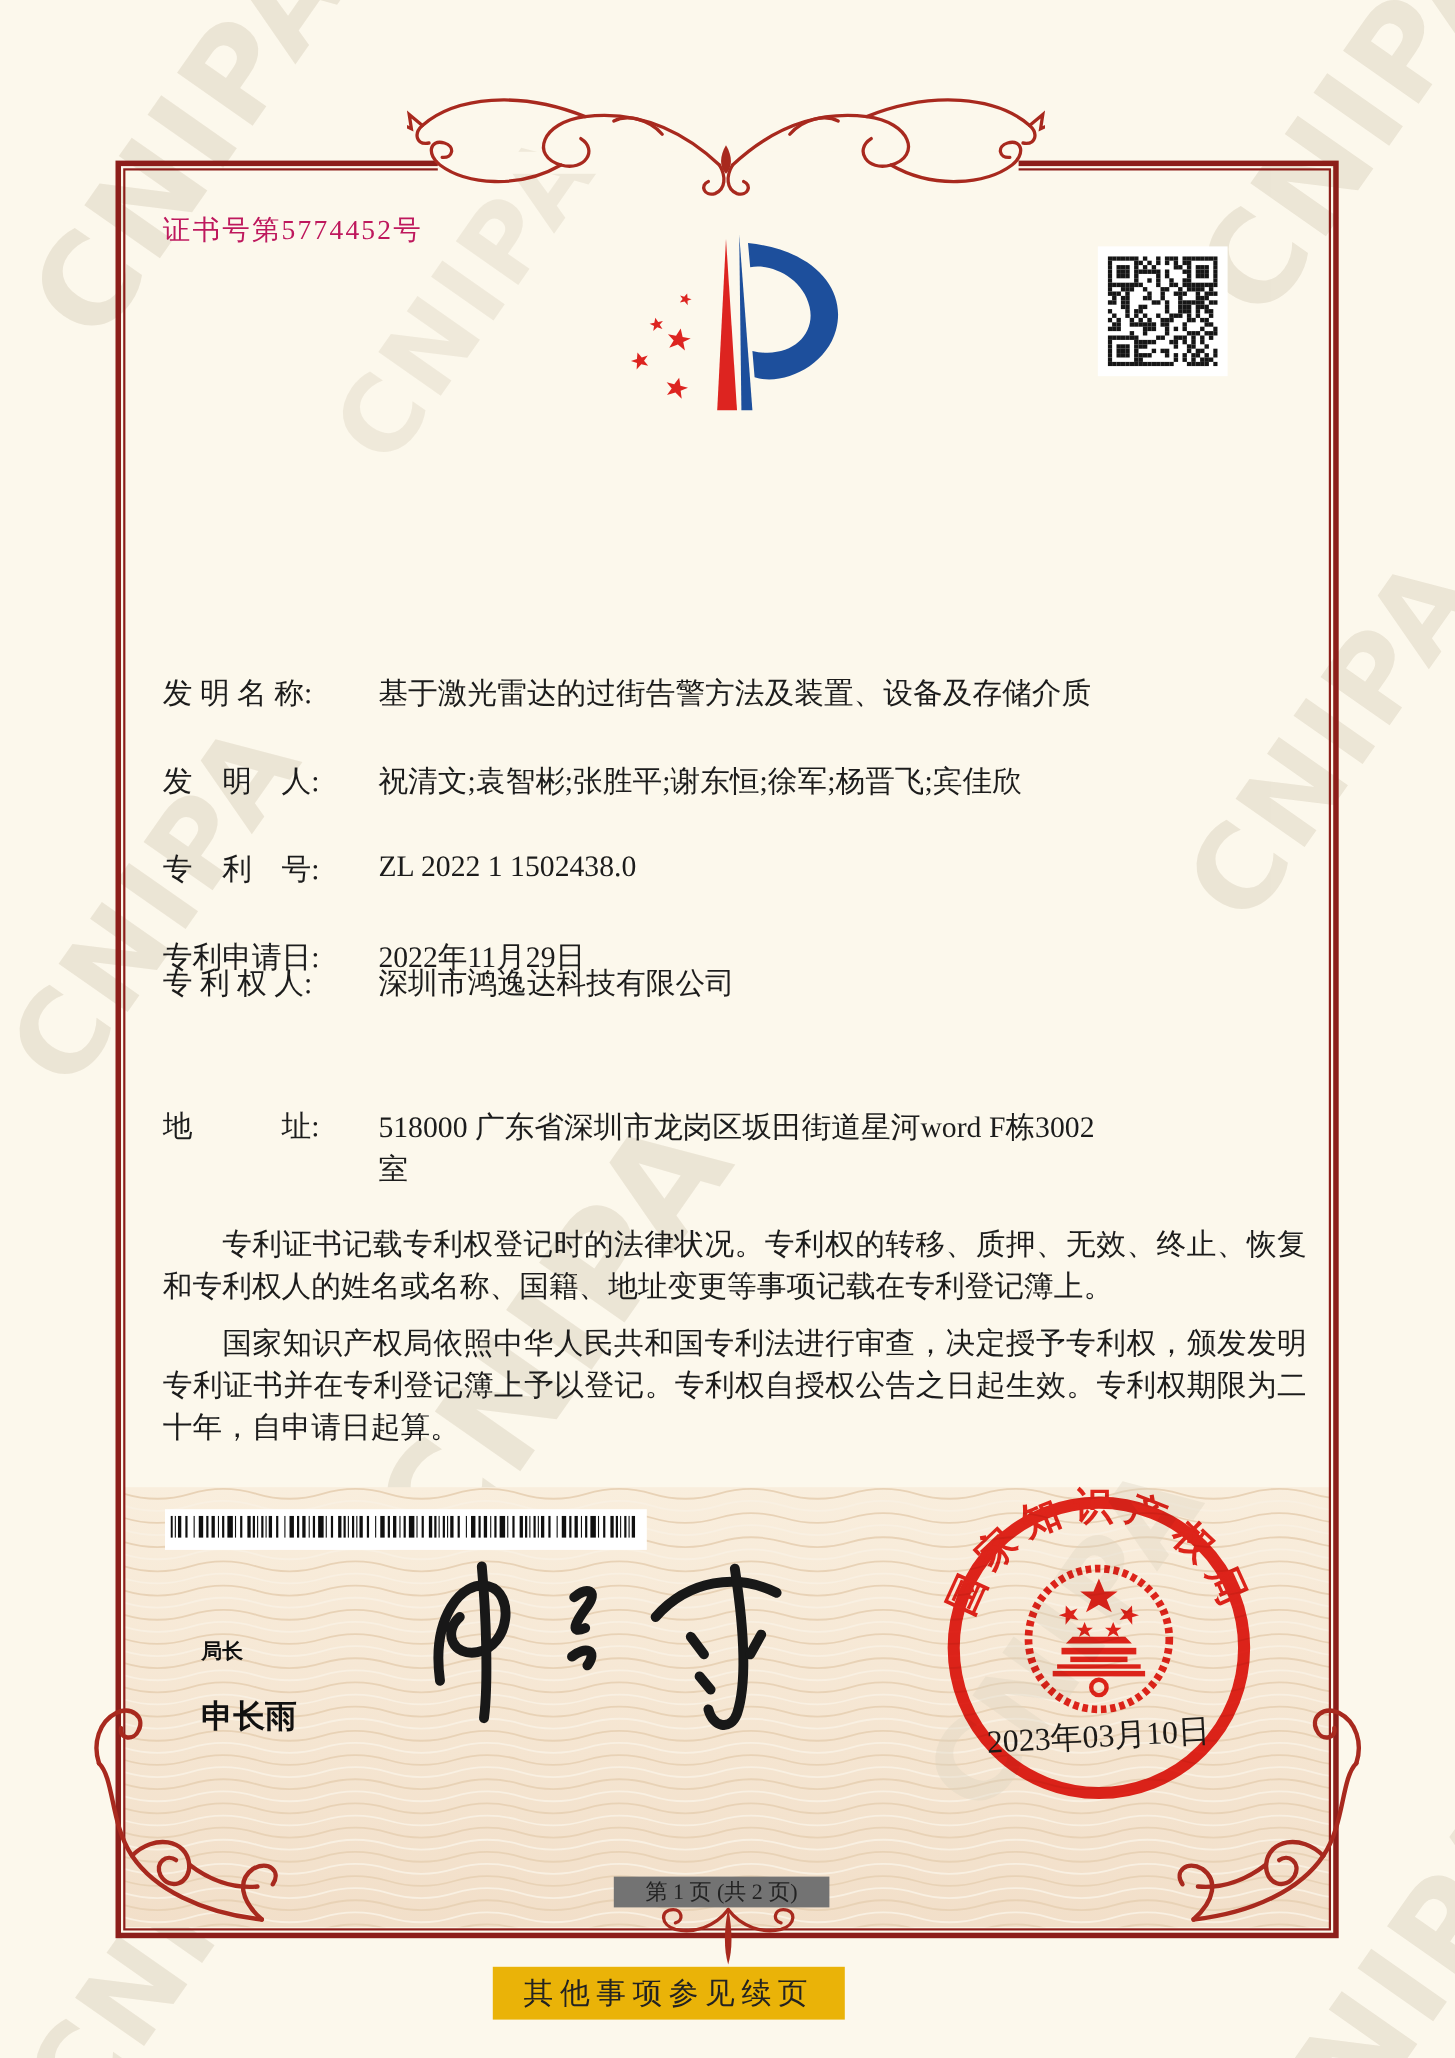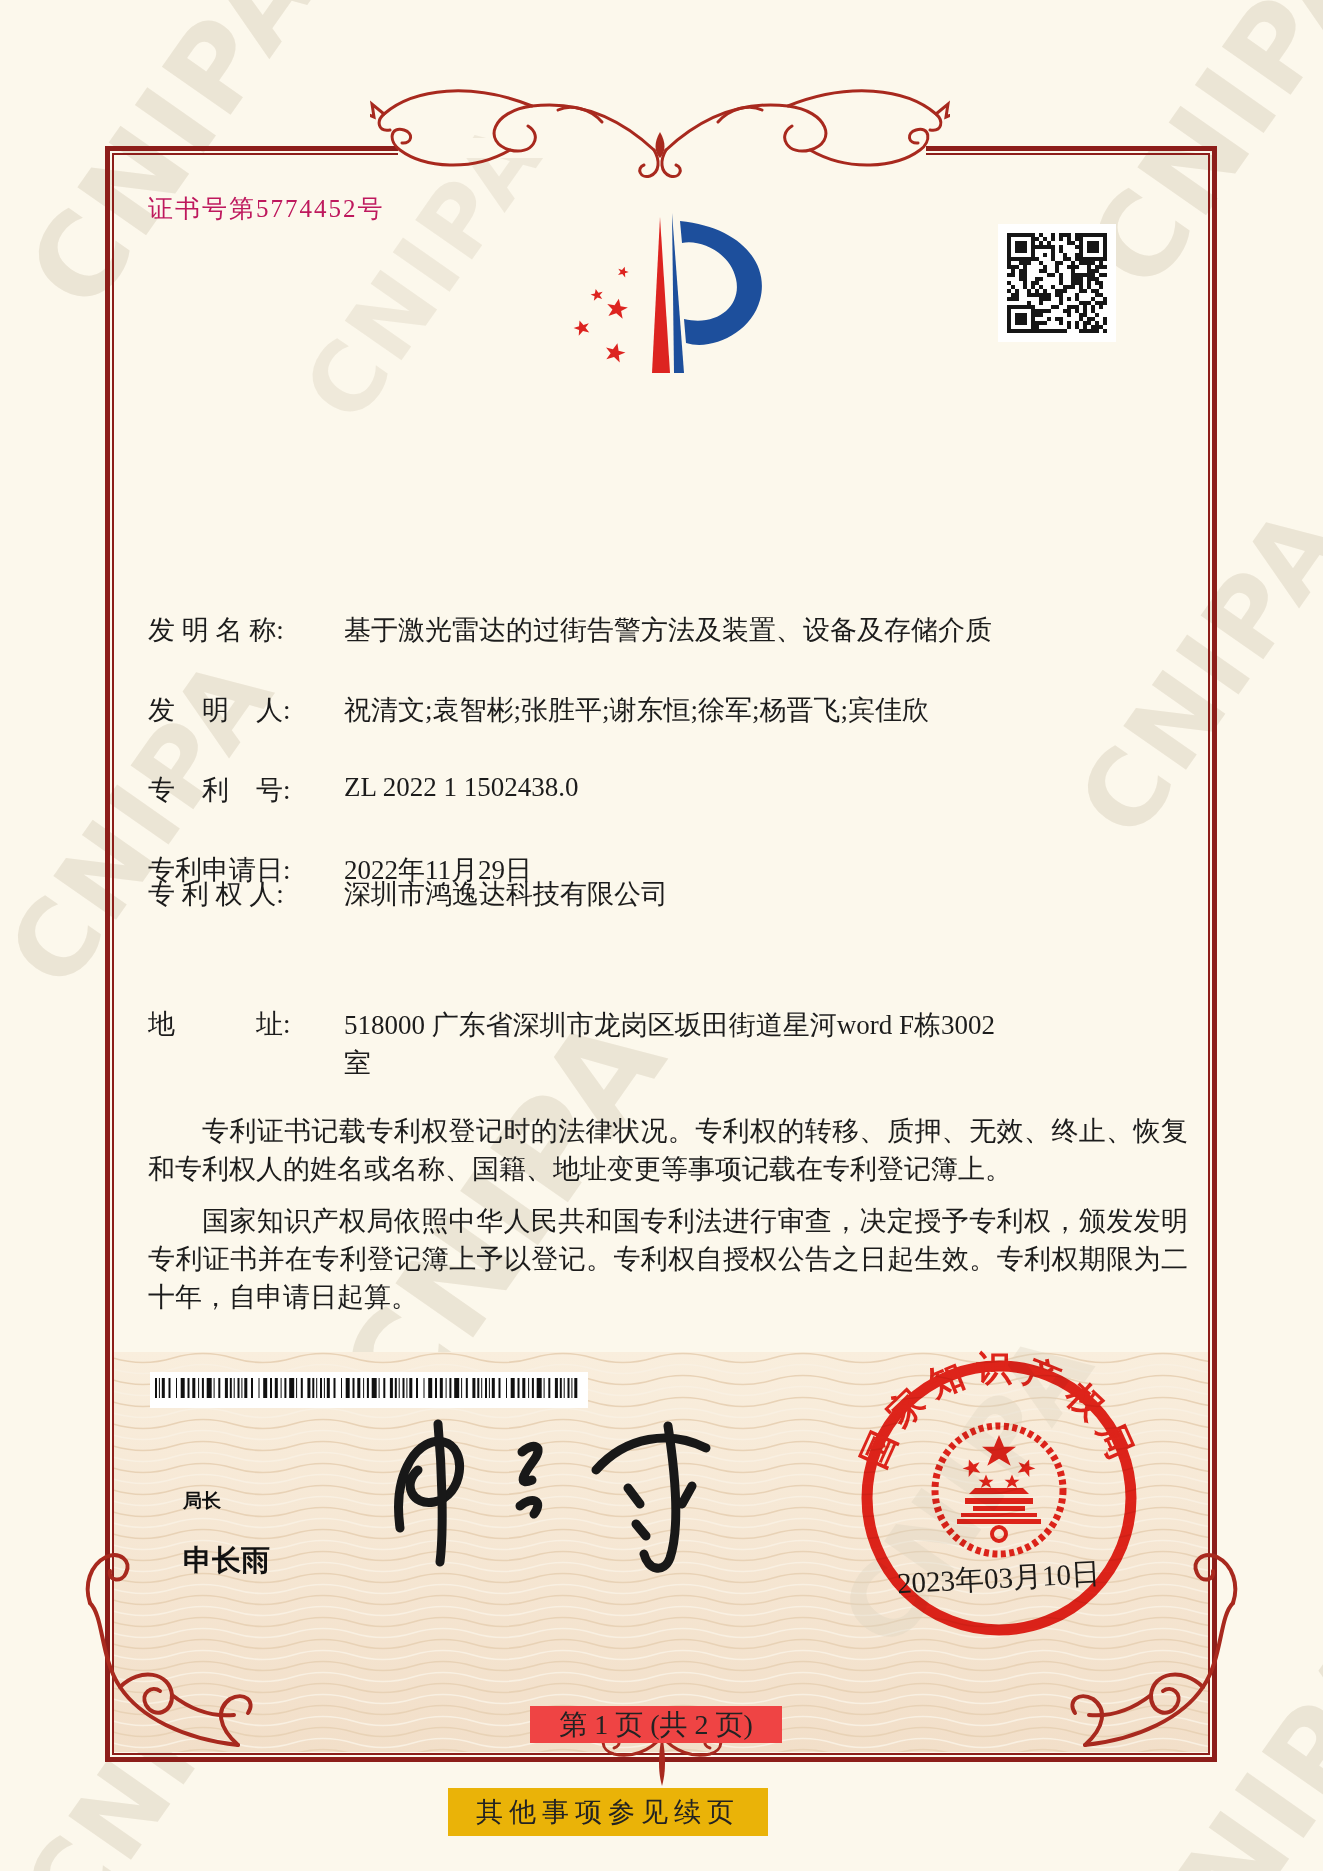--- a/index.html
+++ b/index.html
@@ -50,21 +50,21 @@
                  font-family:"Liberation Sans","DejaVu Sans",sans-serif;}
   .officer-name{position:absolute;z-index:6;left:183px;top:1541px;font-size:29px;font-weight:bold;color:#111;
                 font-family:"Liberation Sans","DejaVu Sans",sans-serif;}
   .sig{position:absolute;z-index:6;left:370px;top:1408px;}
 
   
   .seal{position:absolute;z-index:7;left:852px;top:1350px;mix-blend-mode:multiply;opacity:.97;}
 
   
   .pgfoot{position:absolute;z-index:6;left:105px;top:1706px;width:1102px;text-align:center;}
-  .pgfoot span{background:#ef4444;padding:3px 29px;font-size:28px;color:#222;}
+  .pgfoot span{background:#737373;padding:3px 29px;font-size:20px;color:#222;}
   .contnote{position:absolute;z-index:6;left:608px;top:1788px;transform:translateX(-50%);background:#eab308;
             padding:6px 28px;font-size:27px;color:#222;letter-spacing:6px;white-space:nowrap;}
 </style>
 </head>
 <body>
 
 <div class="page">
 
   <div class="wm" style="left:-30px;top:60px;font-size:115px;">CNIPA</div>
   <div class="wm" style="left:1030px;top:40px;font-size:115px;">CNIPA</div>

